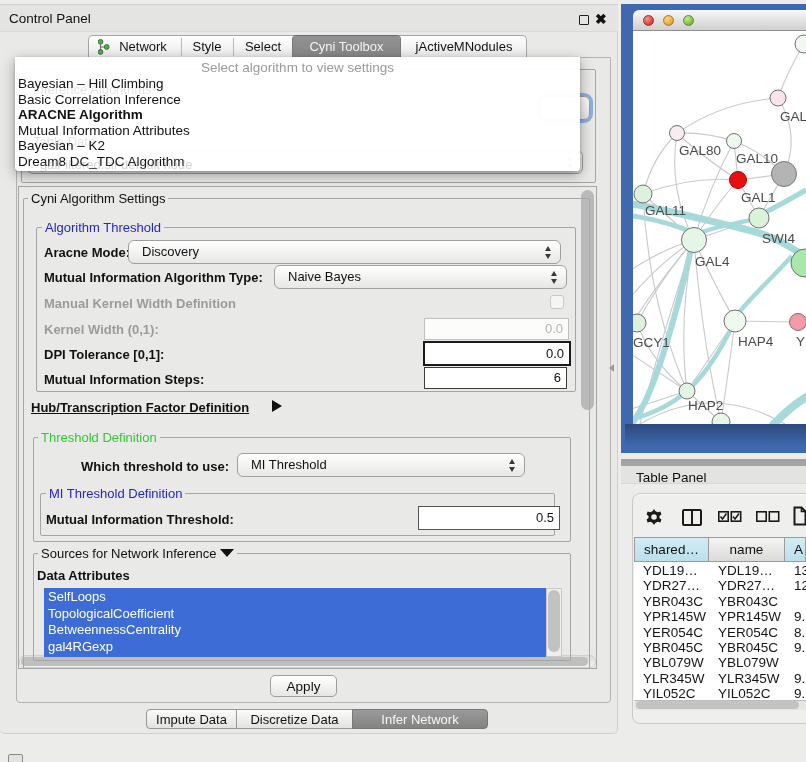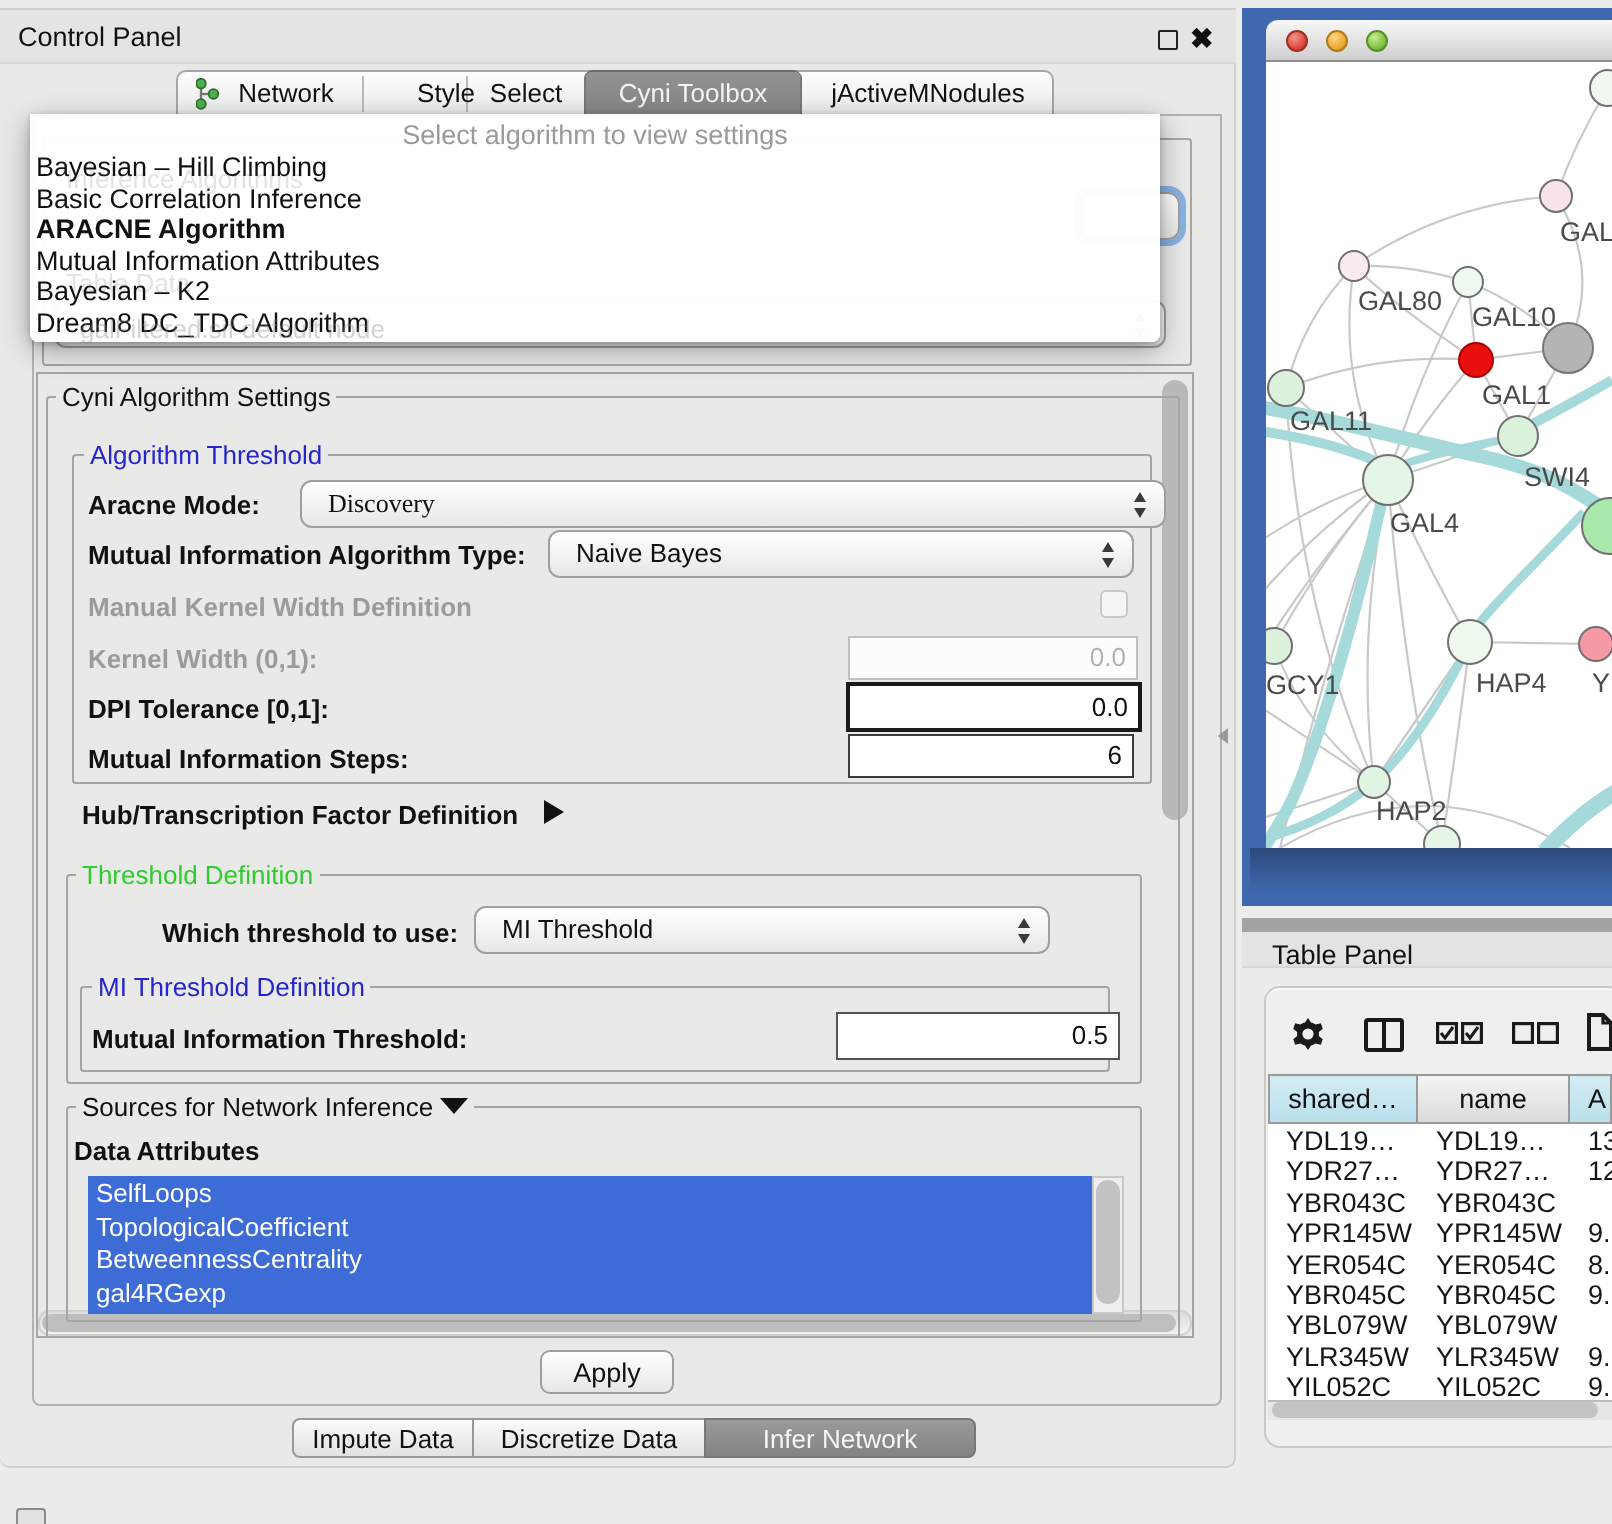--- a/index.html
+++ b/index.html
@@ -80,21 +80,21 @@
   <div class="tsep" style="left:144px;"></div>
   <div class="tseg" style="left:0; width:92px;">
     <svg style="position:absolute;left:9px;top:3px" width="13" height="16" viewBox="0 0 13 16">
       <line x1="2.5" y1="3" x2="2.5" y2="13" stroke="#777" stroke-width="1.2"></line>
       <line x1="2.5" y1="8" x2="8" y2="8" stroke="#777" stroke-width="1.2"></line>
       <circle cx="2.5" cy="2.8" r="2.4" fill="#4fae4f" stroke="#2e6e2e" stroke-width="0.9"></circle>
       <circle cx="8.7" cy="8" r="2.4" fill="#4fae4f" stroke="#2e6e2e" stroke-width="0.9"></circle>
       <circle cx="2.5" cy="13" r="2.4" fill="#4fae4f" stroke="#2e6e2e" stroke-width="0.9"></circle>
     </svg>
     <span style="margin-left:16px">Network</span></div>
-  <div class="tseg" style="left:108px; width:52px;">Style</div>
+  <div class="tseg" style="left:92px; width:52px;">Style</div>
   <div class="tseg" style="left:144px; width:60px;">Select</div>
   <div class="tseg sel" style="left:204px; width:107px;">Cyni Toolbox</div>
   <div class="tseg" style="left:311px; width:128px;">jActiveMNodules</div>
 </div>
 
 <div class="abs" id="content"></div>
 
 <div class="abs group" style="left:21px; top:69px; width:575px; height:114px;"></div>
 <div class="abs combo" style="left:540px; top:96px; width:50px; box-shadow:0 0 0 3px rgba(105,156,225,0.75);"></div>
 <div class="abs combo" style="left:27px; top:150px; width:556px;">
@@ -108,33 +108,33 @@
 <div class="abs" style="left:19px; top:655px; width:577px; height:13px; background:linear-gradient(#dddddb,#f2f2f0); border-radius:6px; border:1px solid #d0d0ce;"></div>
 <div class="abs" style="left:21px; top:657px; width:567px; height:9px; background:#bfbfbd; border-radius:5px;"></div>
 
 <div class="abs group" style="left:23px; top:198px; width:567px; height:470px; border-bottom:none; border-radius:2px 2px 0 0;"></div>
 <div class="abs gtitle" style="left:28px; top:192px; color:#111;">Cyni Algorithm Settings</div>
 
 <div class="abs group" style="left:36px; top:227px; width:540px; height:165px;"></div>
 <div class="abs gtitle" style="left:42px; top:221px; color:#2525cf;">Algorithm Threshold</div>
 
 <label class="abs b" style="left:44px; top:245px;">Aracne Mode:</label>
-<div class="abs combo" style="left:150px; top:240px; width:433px;font-family:Liberation Serif, serif;">Discovery<span class="stepper"></span></div>
+<div class="abs combo" style="left:128px; top:240px; width:433px;">Discovery<span class="stepper"></span></div>
 <label class="abs b" style="left:44px; top:270px;">Mutual Information Algorithm Type:</label>
 <div class="abs combo" style="left:274px; top:265px; width:293px;">Naive Bayes<span class="stepper"></span></div>
 <label class="abs d" style="left:44px; top:296px;">Manual Kernel Width Definition</label>
 <div class="abs" style="left:550px; top:295px; width:14px; height:14px; border:1px solid #c9c9c7; border-radius:3px; background:#f5f5f4;"></div>
 <label class="abs d" style="left:44px; top:322px;">Kernel Width (0,1):</label>
 <div class="abs field" style="left:424px; top:318px; width:145px; height:22px; border:1px solid #c0c0be; background:#fcfcfb; color:#b2b2b0; line-height:20px;">0.0</div>
 <label class="abs b" style="left:44px; top:347px;">DPI Tolerance [0,1]:</label>
 <div class="abs field" style="left:423px; top:341px; width:148px; height:25px; border:2px solid #1a1a1a; line-height:21px;">0.0</div>
 <label class="abs b" style="left:44px; top:372px;">Mutual Information Steps:</label>
 <div class="abs field" style="left:424px; top:367px; width:143px; height:22px; border:1px solid #3c3c3c; line-height:20px;">6</div>
 
-<label class="abs b" style="left:41px; top:400px;">Hub/Transcription Factor Definition</label>
+<label class="abs b" style="left:31px; top:400px;text-decoration:underline;">Hub/Transcription Factor Definition</label>
 <div class="abs" style="left:272px; top:400px; width:0; height:0; border-top:6.5px solid transparent; border-bottom:6.5px solid transparent; border-left:10px solid #111;"></div>
 
 <div class="abs group" style="left:33px; top:437px; width:538px; height:105px;"></div>
 <div class="abs gtitle" style="left:38px; top:431px; color:#2ecc2e;">Threshold Definition</div>
 <label class="abs b" style="left:81px; top:459px;">Which threshold to use:</label>
 <div class="abs combo" style="left:237px; top:453px; width:288px;">MI Threshold<span class="stepper"></span></div>
 <div class="abs group" style="left:40px; top:493px; width:515px; height:43px;"></div>
 <div class="abs gtitle" style="left:46px; top:487px; color:#2525cf;">MI Threshold Definition</div>
 <label class="abs b" style="left:46px; top:512px;">Mutual Information Threshold:</label>
 <div class="abs field" style="left:418px; top:506px; width:142px; height:24px; border:1px solid #555; line-height:22px;">0.5</div>

